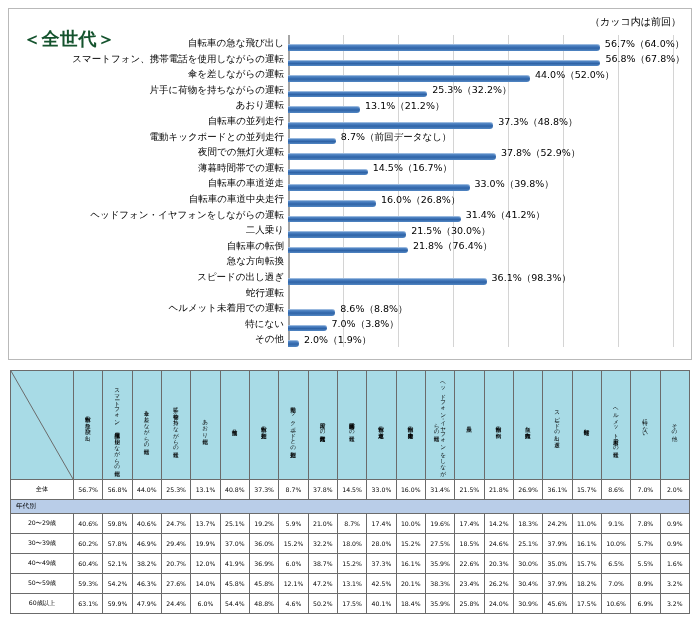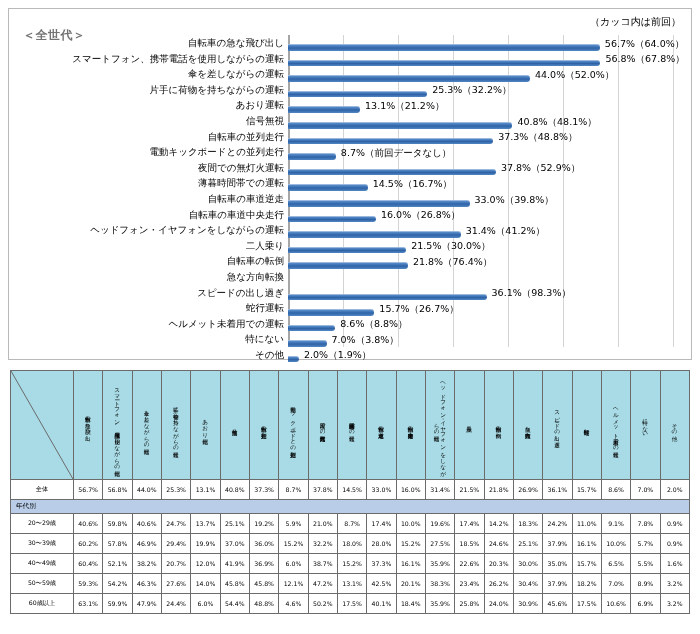--- a/index.html
+++ b/index.html
@@ -6,22 +6,22 @@
   body{width:700px;height:634px;font-family:"Liberation Sans","DejaVu Sans",sans-serif;color:#1a1a1a;overflow:hidden;}
 
   .page{width:700px;height:634px;position:relative;box-sizing:border-box;}
 
   
   .chart-panel{
     position:absolute;left:8px;top:8px;width:684px;height:352px;
     border:1px solid #b9b9b9;background:#fff;box-sizing:border-box;
   }
   .chart-title{
-    position:absolute;left:14px;top:18px;font-size:12px;font-weight:bold;
-    letter-spacing:.5px;color:#737373;white-space:nowrap;
+    position:absolute;left:14px;top:18px;font-size:18px;font-weight:bold;
+    letter-spacing:.5px;color:#14532d;white-space:nowrap;
   }
   .chart-note{
     position:absolute;right:10px;top:6px;font-size:10px;color:#000;white-space:nowrap;
   }
   .plot{
     position:absolute;left:0;top:26px;width:684px;height:322px;
   }
   .grid{
     position:absolute;left:279px;top:0;width:385px;height:312px;
   }
@@ -128,27 +128,20 @@
             </div>
           </div>
           <div class="row">
             <div class="cat-label">あおり運転</div>
             <div class="bar-wrap">
               <div class="bar" style="width: 72.05px; background: linear-gradient(rgb(106, 154, 210) 0%, rgb(58, 112, 180) 45%, rgb(47, 99, 166) 58%, rgb(82, 135, 196) 100%);"></div>
               <span class="val">13.1%（21.2%）</span>
             </div>
           </div>
           <div class="row">
-            <div class="cat-label">信号無視</div>
-            <div class="bar-wrap">
-              <div class="bar" style="width: 224.4px; background: linear-gradient(rgb(106, 154, 210) 0%, rgb(58, 112, 180) 45%, rgb(47, 99, 166) 58%, rgb(82, 135, 196) 100%);"></div>
-              <span class="val">40.8%（48.1%）</span>
-            </div>
-          </div>
-          <div class="row">
             <div class="cat-label">自転車の並列走行</div>
             <div class="bar-wrap">
               <div class="bar" style="width: 205.15px; background: linear-gradient(rgb(106, 154, 210) 0%, rgb(58, 112, 180) 45%, rgb(47, 99, 166) 58%, rgb(82, 135, 196) 100%);"></div>
               <span class="val">37.3%（48.8%）</span>
             </div>
           </div>
           <div class="row">
             <div class="cat-label">電動キックボードとの並列走行</div>
             <div class="bar-wrap">
               <div class="bar" style="width: 47.85px; background: linear-gradient(rgb(106, 154, 210) 0%, rgb(58, 112, 180) 45%, rgb(47, 99, 166) 58%, rgb(82, 135, 196) 100%);"></div>
@@ -209,24 +202,20 @@
           </div>
           <div class="row">
             <div class="cat-label">スピードの出し過ぎ</div>
             <div class="bar-wrap">
               <div class="bar" style="width: 198.55px; background: linear-gradient(rgb(106, 154, 210) 0%, rgb(58, 112, 180) 45%, rgb(47, 99, 166) 58%, rgb(82, 135, 196) 100%);"></div>
               <span class="val">36.1%（98.3%）</span>
             </div>
           </div>
           <div class="row">
             <div class="cat-label">蛇行運転</div>
-            <div class="bar-wrap">
-              <div class="bar" style="width: 86.35px; background: linear-gradient(rgb(106, 154, 210) 0%, rgb(58, 112, 180) 45%, rgb(47, 99, 166) 58%, rgb(82, 135, 196) 100%);"></div>
-              <span class="val">15.7%（26.7%）</span>
-            </div>
           </div>
           <div class="row">
             <div class="cat-label">ヘルメット未着用での運転</div>
             <div class="bar-wrap">
               <div class="bar" style="width: 47.3px; background: linear-gradient(rgb(106, 154, 210) 0%, rgb(58, 112, 180) 45%, rgb(47, 99, 166) 58%, rgb(82, 135, 196) 100%);"></div>
               <span class="val">8.6%（8.8%）</span>
             </div>
           </div>
           <div class="row">
             <div class="cat-label">特にない</div>

